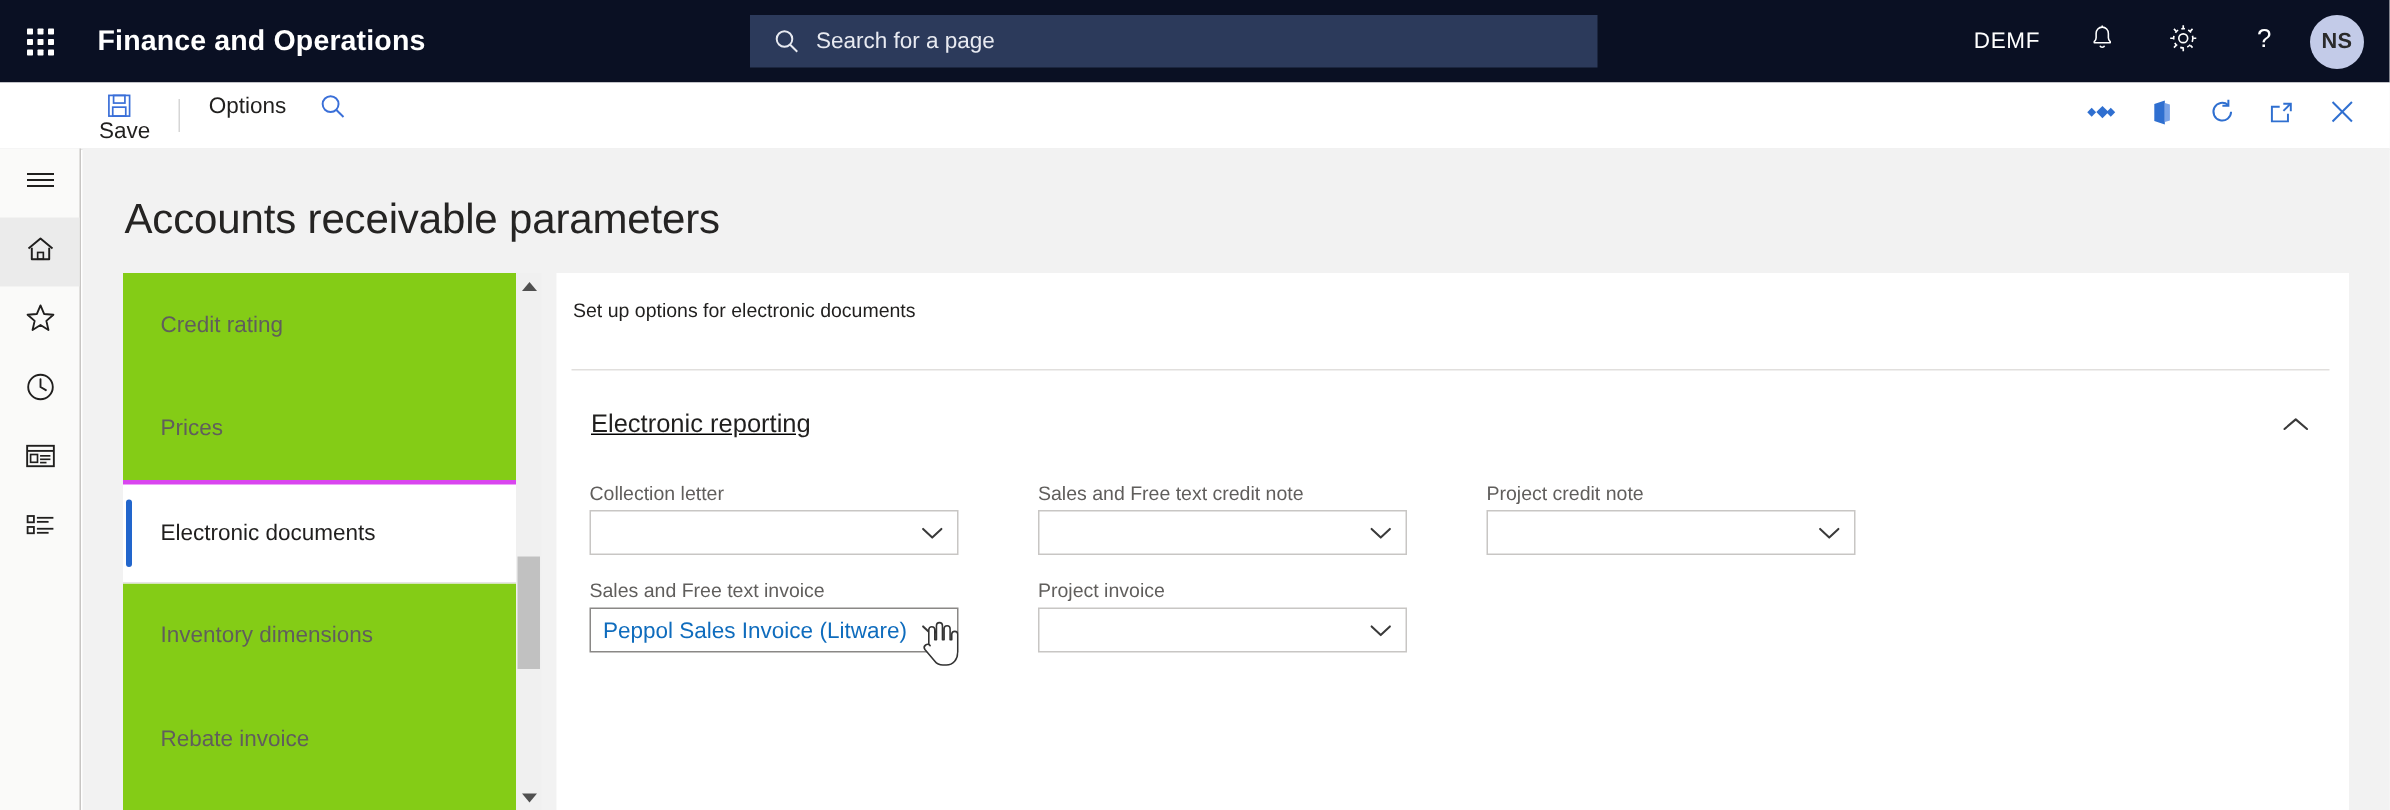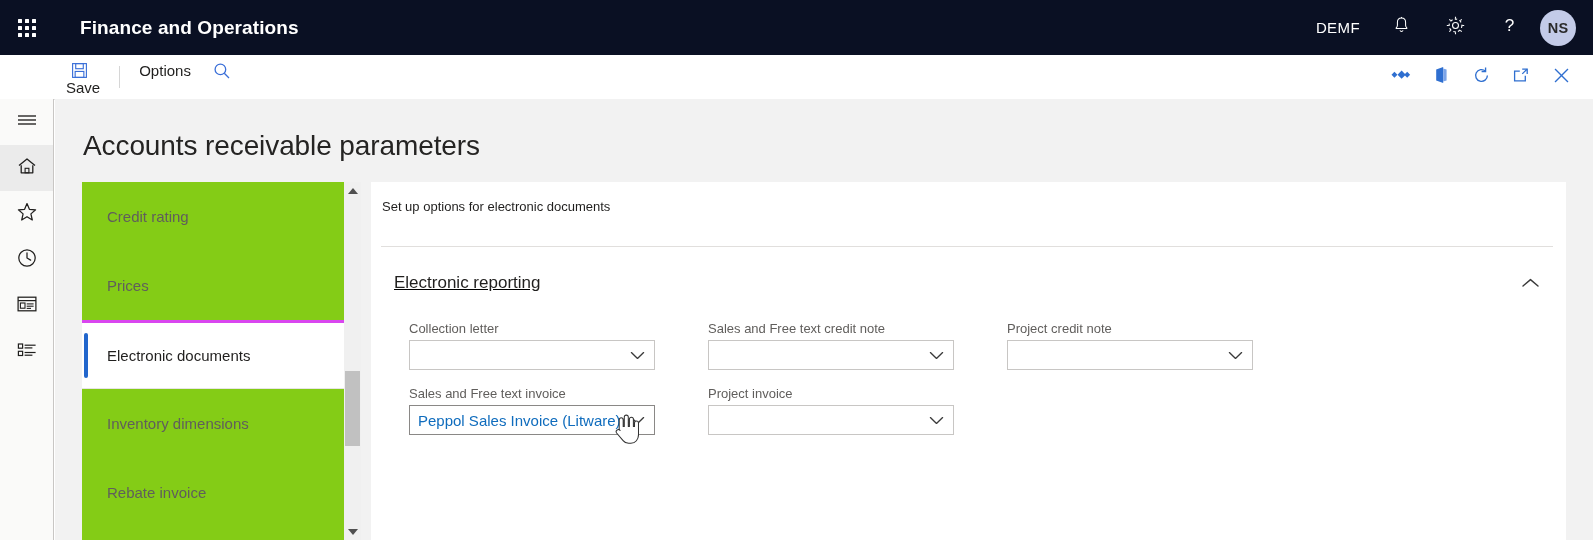--- a/index.html
+++ b/index.html
@@ -44,21 +44,21 @@
     display: block;
     width: 4px; height: 4px;
     background: #ffffff;
     border-radius: 0.5px;
   }
   .app-title {
     color: #ffffff;
     font-size: 19px;
     font-weight: bold;
     letter-spacing: 0.1px;
-    margin-left: 26px;
+    margin-left: 11px;
     white-space: nowrap;
   }
   .search-box {
     position: absolute;
     left: 500px;
     top: 10px;
     width: 565px;
     height: 35px;
     background: #2c3a5b;
     display: flex;
@@ -329,21 +329,20 @@
   }
   .chev-collapse {
     padding-right: 16px;
     display: flex;
     align-items: center;
   }
 
   
   .field {
     position: absolute;
-    margin-left: 16px;
   }
   .field-label {
     font-size: 13px;
     color: #605e5c;
     margin-bottom: 4px;
     white-space: nowrap;
     display: block;
   }
   .combo {
     position: relative;
@@ -398,20 +397,29 @@
         <i></i>
         <i></i>
         <i></i>
         <i></i>
         <i></i>
         <i></i>
     </div>
   </div>
   <div class="app-title">Finance and Operations</div>
 
+  <div class="search-box">
+    <span class="s-icon">
+      <svg width="17" height="17" viewBox="0 0 17 17">
+        <circle cx="7" cy="7" r="5.2" fill="none" stroke="#e8eaf1" stroke-width="1.3"></circle>
+        <line x1="10.8" y1="10.8" x2="15.5" y2="15.5" stroke="#e8eaf1" stroke-width="1.3"></line>
+      </svg>
+    </span>
+    <span class="search-placeholder">Search for a page</span>
+  </div>
 
   <div class="top-right">
     <div class="company-code">DEMF</div>
 
     <div class="top-icon-btn">
       <span>
         <svg width="19" height="19" viewBox="0 0 20 20">
           <path d="M10 2.2c-2.5 0-4.3 1.9-4.3 4.4v3.1c0 1.1-.5 2-1.3 2.7v.7h11.2v-.7c-.8-.7-1.3-1.6-1.3-2.7V6.6c0-2.5-1.8-4.4-4.3-4.4z" fill="none" stroke="#ffffff" stroke-width="1.1" stroke-linejoin="round"></path>
           <path d="M8.4 15.2a1.7 1.7 0 0 0 3.2 0" fill="none" stroke="#ffffff" stroke-width="1.1"></path>
           <line x1="10" y1="1" x2="10" y2="2.3" stroke="#ffffff" stroke-width="1.1"></line>

